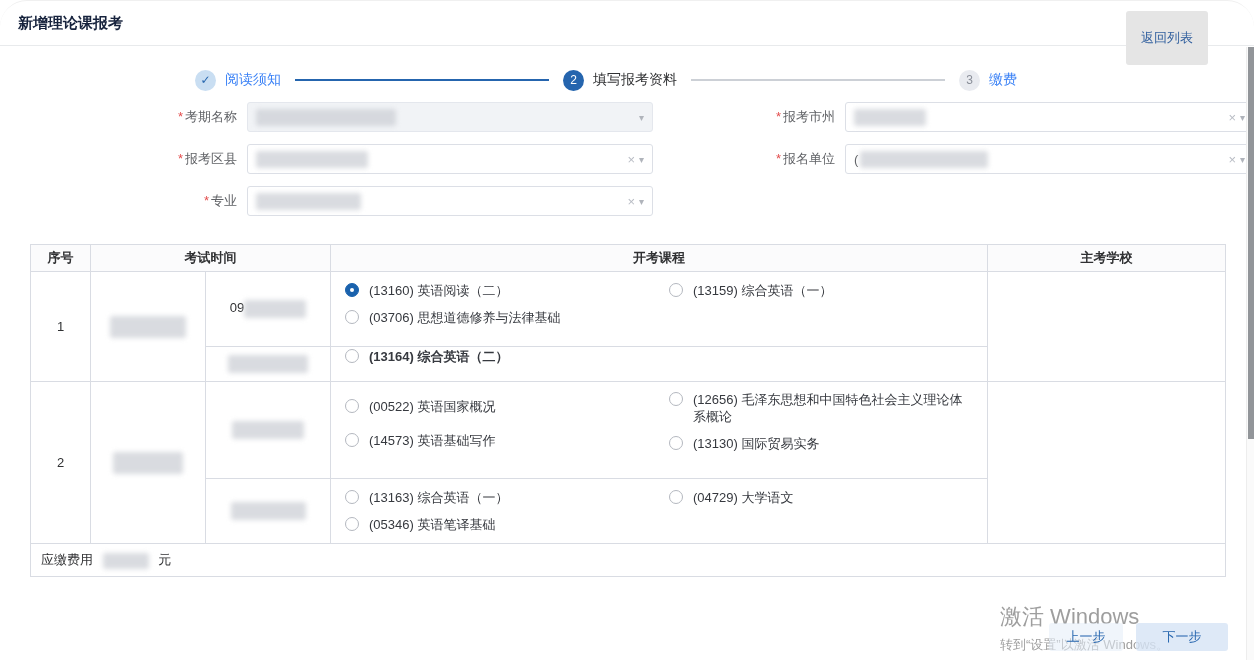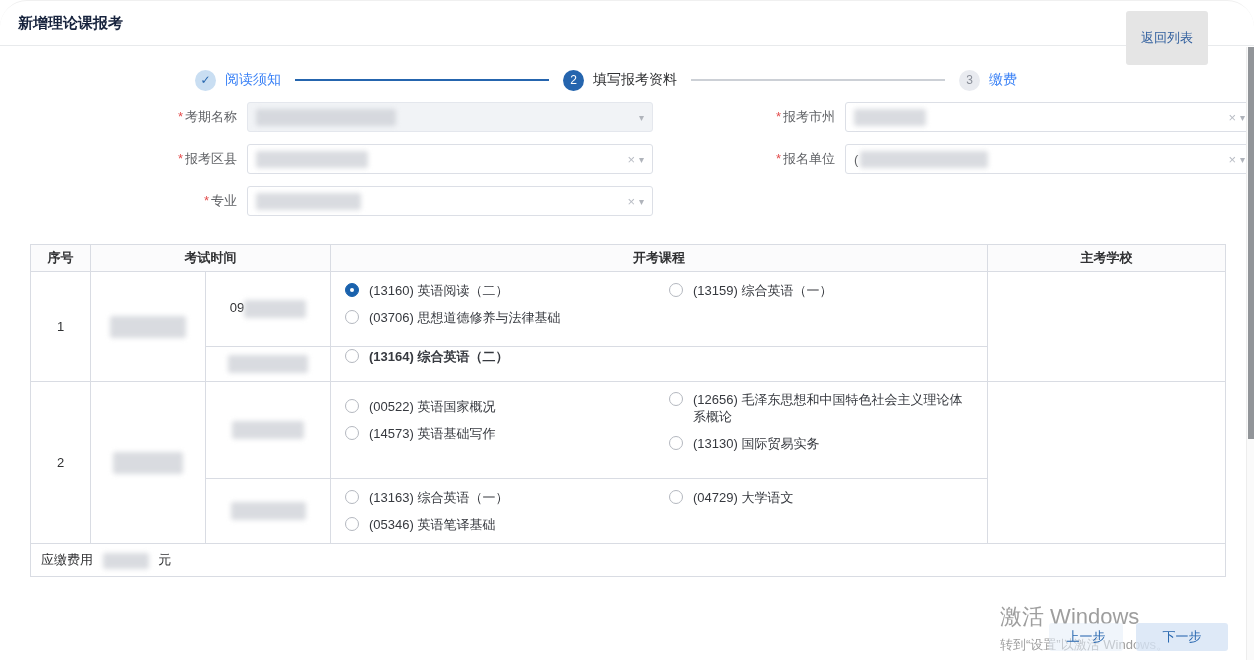--- a/index.html
+++ b/index.html
@@ -237,21 +237,21 @@
       <td class="idx" rowspan="2">2</td>
       <td class="date" rowspan="2"><span class="chip" style="width:70px;height:22px;"></span></td>
       <td class="time"><span class="chip" style="width:72px;height:18px;"></span></td>
       <td class="course-cell" style="padding-top:16px;">
         <div class="course-grid">
           <div class="course-stack">
             <div class="course">
               <span class="radio"></span>
               <span class="course-text"><span>(00522)</span>&nbsp;<span>英语国家概况</span></span>
             </div>
-            <div class="course" style="">
+            <div class="course" style="margin-top:7px;">
               <span class="radio"></span>
               <span class="course-text"><span>(14573)</span>&nbsp;<span>英语基础写作</span></span>
             </div>
           </div>
           <div class="course-stack" style="margin-top:-7px;">
             <div class="course">
               <span class="radio"></span>
               <span class="course-text"><span>(12656)</span>&nbsp;<span>毛泽东思想和中国特色社会主义理论体系概论</span></span>
             </div>
             <div class="course">

